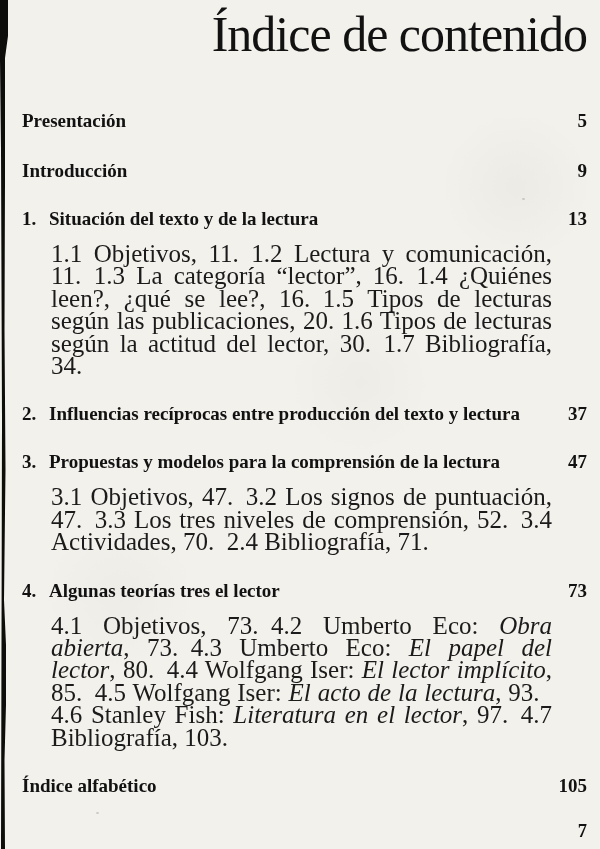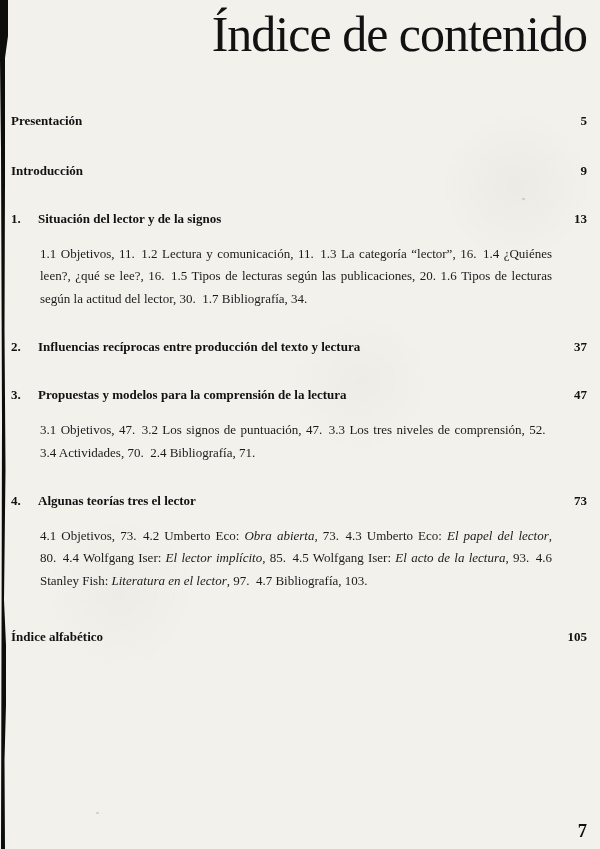--- a/index.html
+++ b/index.html
@@ -8,21 +8,21 @@
     width:600px; height:849px;
     background:var(--paper);
     font-family:"Liberation Serif", serif;
     color:var(--ink);
     overflow:hidden;
   }
   .page {
     position:relative;
     box-sizing:border-box;
     width:600px; height:849px;
-    padding:5px 13px 0 11px;
+    padding:5px 13px 0 22px;
     background:
       radial-gradient(circle at 86% 22%, rgba(120,115,105,0.05), rgba(120,115,105,0) 9%),
       radial-gradient(circle at 20% 70%, rgba(120,115,105,0.04), rgba(120,115,105,0) 10%),
       radial-gradient(circle at 60% 45%, rgba(120,115,105,0.04), rgba(120,115,105,0) 12%),
       var(--paper);
   }
   .scan-edge {
     position:absolute; left:0; top:0; width:10px; height:849px;
     background:#0d0d0c;
     clip-path: polygon(
@@ -38,39 +38,39 @@
     line-height:58px;
     font-weight:400;
     letter-spacing:-1px;
     color:var(--ink-strong);
     font-family:"Liberation Serif", serif;
   }
   .row {
     display:flex;
     align-items:baseline;
     font-weight:bold;
-    font-size:13px;
+    font-size:19px;
     line-height:23px;
     color:var(--ink-strong);
   }
   .row .pg { margin-left:auto; padding-left:10px; }
   .entry-presentacion { margin-top:46px; }
   .entry-introduccion { margin-top:27px; }
   .chapter-head { margin-top:25px; }
   .chapter-head .num { flex:none; width:27px; }
   .chapter-head .ctitle { padding-right:6px; }
   .detail {
     margin:13px 35px 0 29px;
     text-align:justify;
-    font-size:13px;
+    font-size:25px;
     line-height:22.4px;
     color:var(--ink);
   }
   .detail .it { font-style:italic; }
-  .entry-indice-alfabetico { margin-top:33px;text-align:center; }
+  .entry-indice-alfabetico { margin-top:25px;text-align:center; }
   .folio {
     position:absolute;
     top:821px; right:13px;
     font-weight:bold;
     font-size:18.5px;
     color:var(--ink-strong);
   }
   .speck { position:absolute; border-radius:50%; background:rgba(90,86,78,0.25); }
   .speck.s1 { left:522px; top:198px; width:3px; height:2px; }
   .speck.s2 { left:96px;  top:812px; width:3px; height:2px; }
@@ -91,21 +91,21 @@
   </div>
 
   <div class="row entry-introduccion">
     <span class="lbl">Introducción</span>
     <span class="pg">9</span>
   </div>
 
   <section class="chapter">
     <div class="row chapter-head">
       <span class="num">1.</span>
-      <span class="ctitle">Situación del lector y de la signos</span>
+      <span class="ctitle">Situación del texto y de la lectura</span>
       <span class="pg">13</span>
     </div>
     <p class="detail"><span>1.1 Objetivos, 11. 1.2 Lectura y comunicación, 11. 1.3 La categoría “lector”, 16. 1.4 ¿Quiénes leen?, ¿qué se lee?, 16. 1.5 Tipos de lecturas según las publicaciones, 20. 1.6 Tipos de lecturas según la actitud del lector, 30. 1.7 Bibliografía, 34.</span></p>
   </section>
 
   <section class="chapter">
     <div class="row chapter-head">
       <span class="num">2.</span>
       <span class="ctitle">Influencias recíprocas entre producción del texto y lectura</span>
       <span class="pg">37</span>

